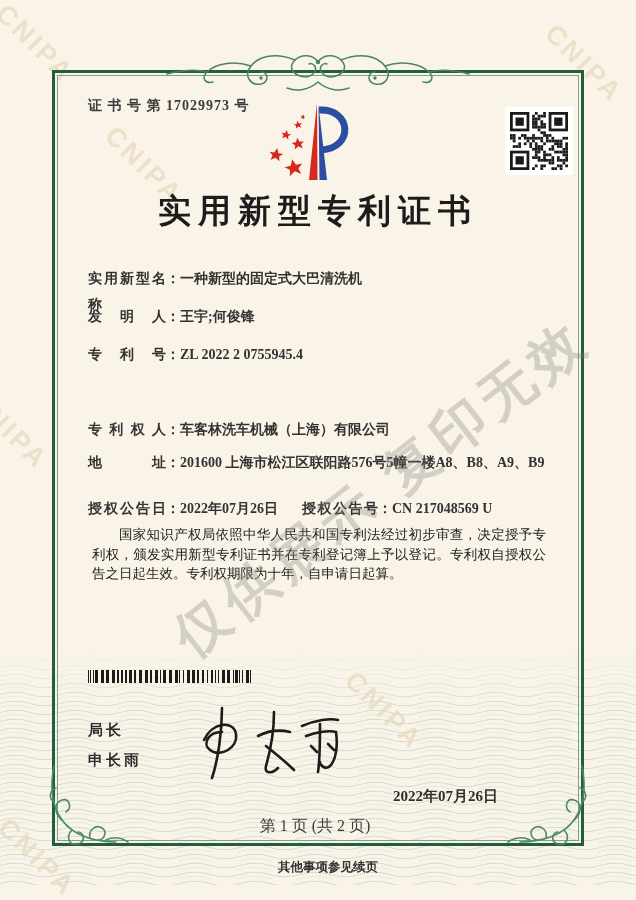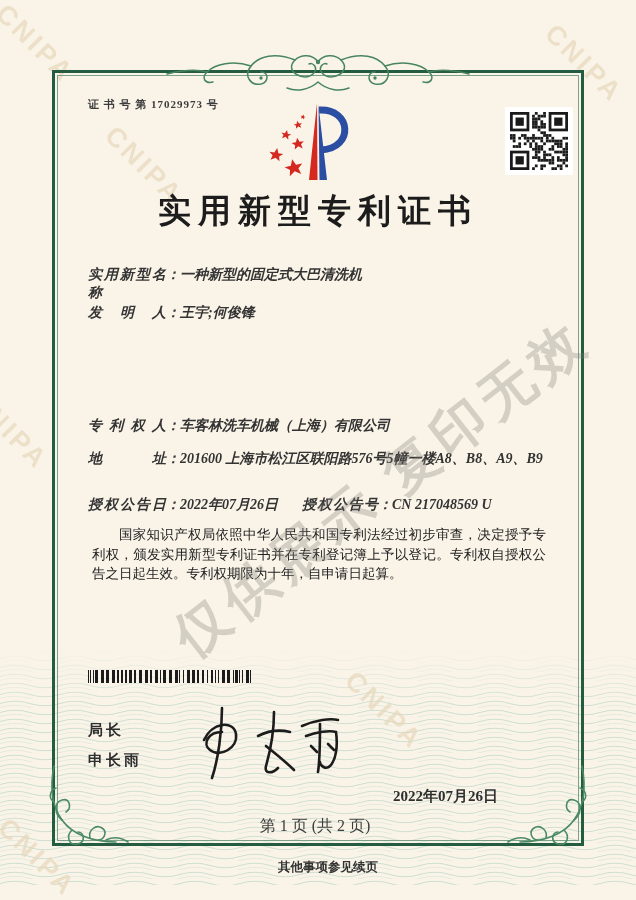--- a/index.html
+++ b/index.html
@@ -33,26 +33,26 @@
     position:absolute; z-index:3; left:52px; top:70px; width:526px; height:770px;
     border:3px solid #235c41;
   }
   .frame-inner{ position:absolute; inset:2px; border:1px solid #7ba18b; }
   .ornament-top{ position:absolute; z-index:4; left:163px; top:52px; }
   .flourish{ position:absolute; z-index:4; }
   .flourish.bl{ left:46px; top:762px; }
   .flourish.br{ left:504px; top:762px; transform:scale(-1,1); }
   
   .abs{ position:absolute; z-index:5; }
-  .cert-no{ left:88px; top:97px; font-size:11px; font-weight:600; letter-spacing:1px; color:#3d3d3d; }
+  .cert-no{ left:88px; top:97px; font-size:14px; font-weight:600; letter-spacing:1px; color:#3d3d3d; }
   .logo{ left:253px; top:96px; }
   .qr{ left:505px; top:107px; width:68px; height:68px; background:#fff; padding:5px; box-sizing:border-box; }
   .title{ left:0; top:189px; width:636px; text-align:center;
     font-size:33px; font-weight:700; letter-spacing:7px; color:#1c1c1c; }
-  .frow{ left:88px; width:472px; font-size:14px; font-weight:600; color:#333; line-height:18px;font-style:italic; }
+  .frow{ left:88px; width:472px; font-size:14px; font-weight:600; color:#333; line-height:26px; }
   .flabel{ display:inline-block; width:78px; text-align:justify; text-align-last:justify; vertical-align:top; }
   .colon{ vertical-align:top; }
   .fvalue{ display:inline-block; width:372px; vertical-align:top; }
   .grant2{ position:absolute; left:214px; top:0; }
   .grant2 .flabel{ width:76px; }
   .paras{ left:88px; top:521px; width:462px; font-size:13.5px; line-height:19.5px;
     text-align:justify; color:#222; }
   .paras p{ margin:4px; text-indent:2em; }
   .barcode{ left:88px; top:670px; }
   .signer{ left:88px; font-size:15px; font-weight:600; letter-spacing:3px; color:#2f2f2f;text-align:right; }
@@ -293,20 +293,23 @@
     </svg>
 
   <div class="abs title">实用新型专利证书</div>
 
   <div class="abs frow" style="top:266px;">
     <span class="flabel">实用新型名称</span><span class="colon">：</span><span class="fvalue">一种新型的固定式大巴清洗机</span>
   </div>
   <div class="abs frow" style="top:304px;">
     <span class="flabel">发明人</span><span class="colon">：</span><span class="fvalue">王宇;何俊锋</span>
   </div>
+  <div class="abs frow" style="top:342px;">
+    <span class="flabel">专利号</span><span class="colon">：</span><span class="fvalue">ZL 2022 2 0755945.4</span>
+  </div>
   <div class="abs frow" style="top:417px;">
     <span class="flabel">专利权人</span><span class="colon">：</span><span class="fvalue">车客林洗车机械（上海）有限公司</span>
   </div>
   <div class="abs frow" style="top:450px;">
     <span class="flabel">地址</span><span class="colon">：</span><span class="fvalue">201600 上海市松江区联阳路576号5幢一楼A8、B8、A9、B9</span>
   </div>
   <div class="abs frow" style="top:496px;">
     <span class="flabel">授权公告日</span><span class="colon">：</span><span>2022年07月26日</span>
     <span class="grant2">
       <span class="flabel">授权公告号</span><span class="colon">：</span><span>CN 217048569 U</span>

